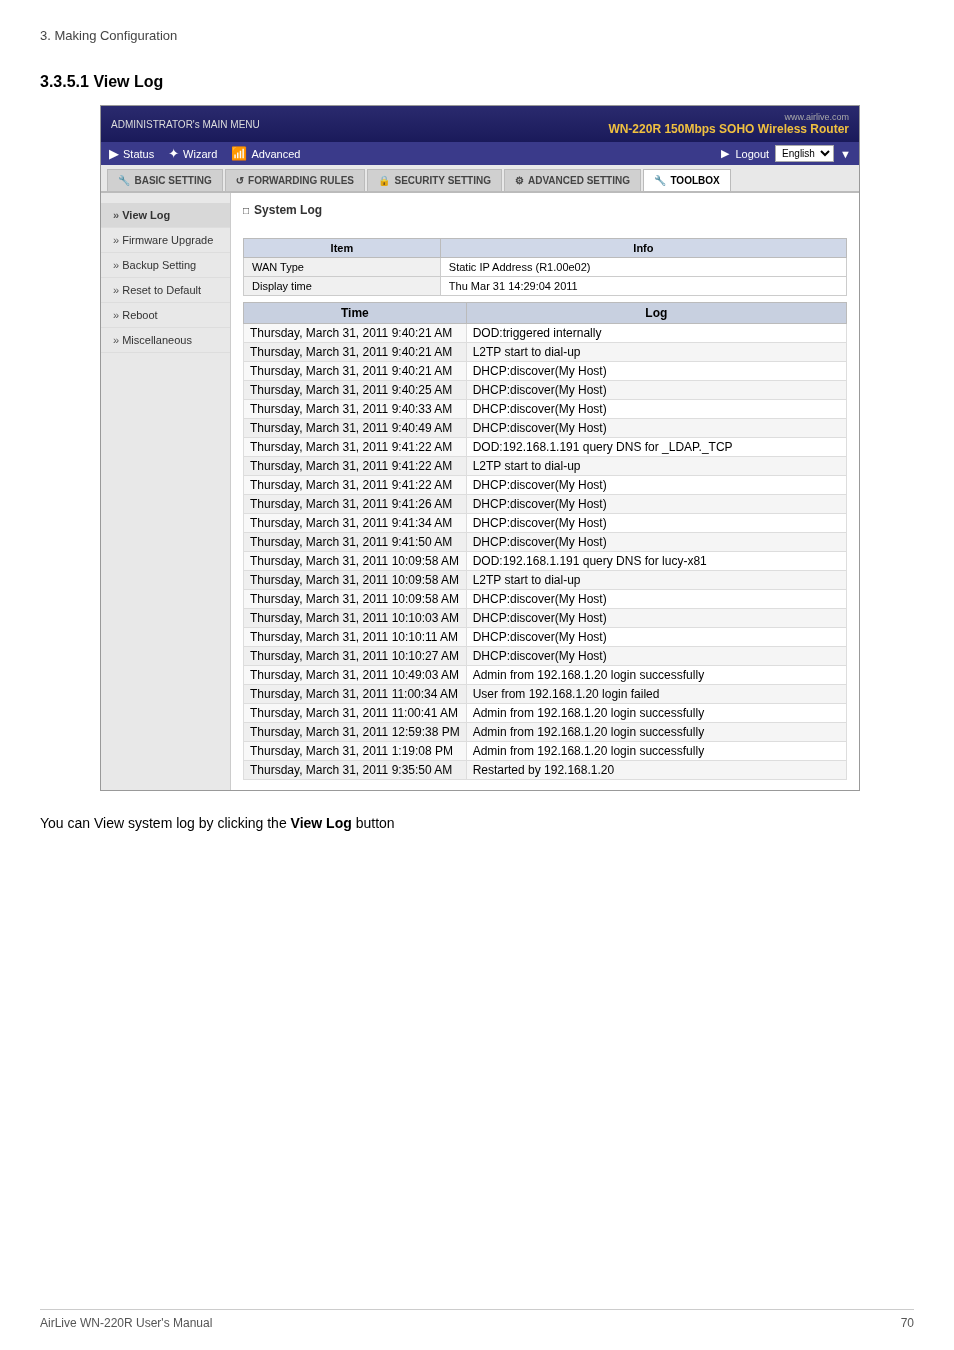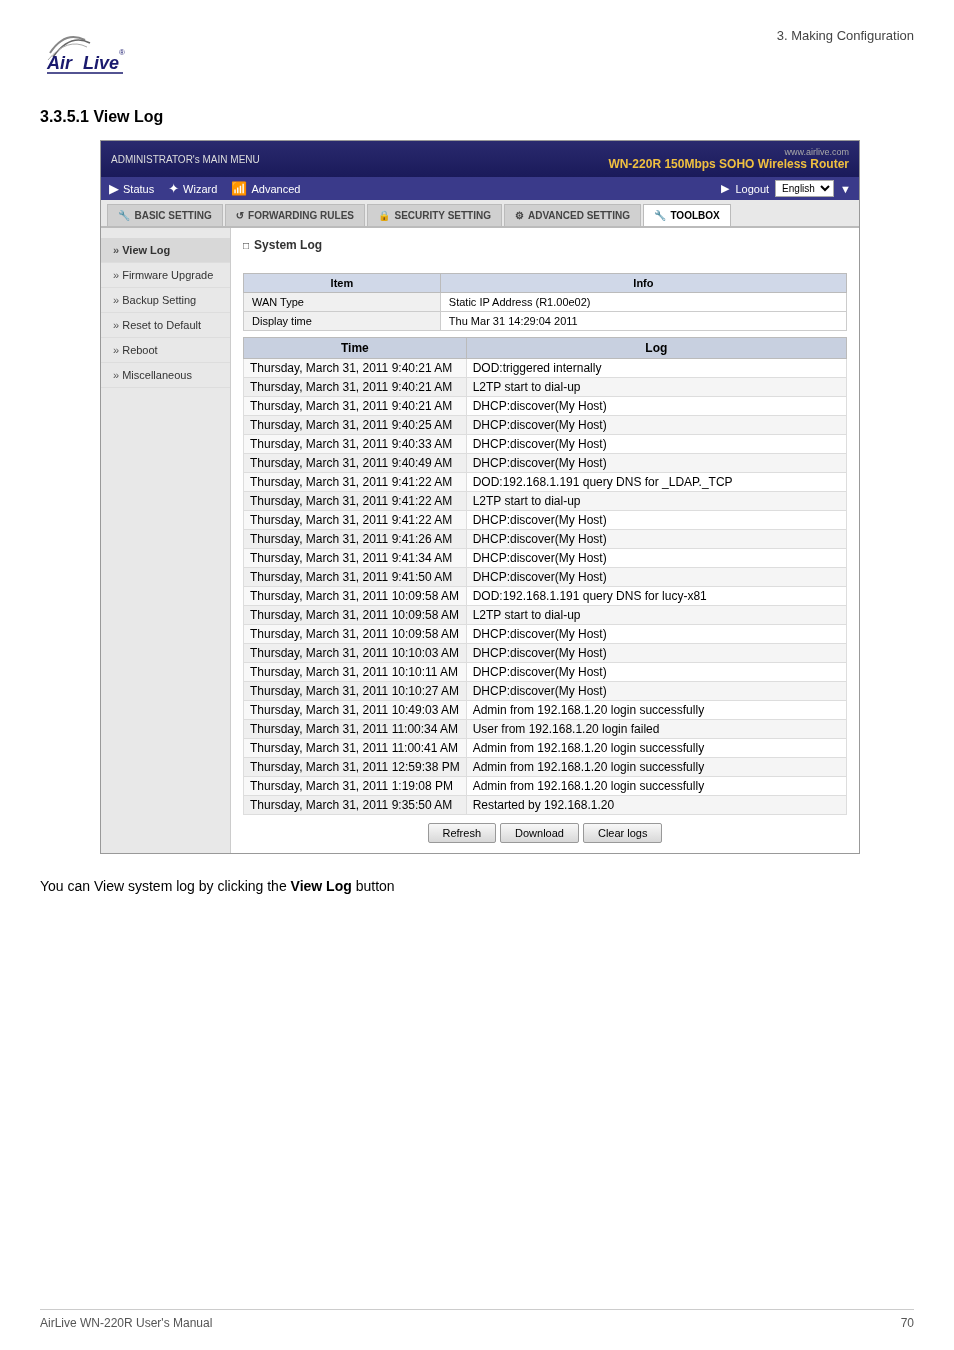--- a/index.html
+++ b/index.html
@@ -272,37 +272,20 @@
       font-size: 12px;
       color: #555;
       border-top: 1px solid #ccc;
       padding-top: 6px;
     }
   </style>
 </head>
 <body>
 
 <div class="page-header">
-  <div>
-    
-    <svg class="logo-svg" viewBox="0 0 130 55">
-      <g transform="translate(5,5)">
-
-        <path d="M5,28 Q20,5 40,15" stroke="#888" stroke-width="2" fill="none"></path>
-        <path d="M8,32 Q25,8 45,18" stroke="#666" stroke-width="1.5" fill="none"></path>
-        <path d="M3,35 Q22,12 42,22" stroke="#aaa" stroke-width="1" fill="none"></path>
-
-        <text x="2" y="44" font-size="18" font-style="italic" font-weight="bold" fill="#1a1a6e" font-family="Arial">Air</text>
-        <text x="38" y="44" font-size="18" font-style="italic" font-weight="bold" fill="#1a1a6e" font-family="Arial">Live</text>
-        <text x="74" y="30" font-size="8" fill="#1a1a6e" font-family="Arial">®</text>
-
-        <line x1="2" y1="48" x2="78" y2="48" stroke="#1a1a6e" stroke-width="1.5"></line>
-      </g>
-    </svg>
-  </div>
   <div class="page-label">3.  Making  Configuration</div>
 </div>
 
 <div class="section-title">3.3.5.1  View Log</div>
 
 <div class="router-ui">
 
   <div class="router-header">
     <div style="display:flex;align-items:center;gap:10px;">
       <span style="font-size:10px;color:#ddd;">ADMINISTRATOR's MAIN MENU</span>
@@ -492,25 +475,20 @@
               <td class="time-col">Thursday, March 31, 2011 1:19:08 PM</td>
               <td>Admin from 192.168.1.20 login successfully</td>
             </tr>
             <tr>
               <td class="time-col">Thursday, March 31, 2011 9:35:50 AM</td>
               <td>Restarted by 192.168.1.20</td>
             </tr>
           </tbody>
       </table>
 
-      <div class="button-row">
-        <button class="ui-btn">Refresh</button>
-        <button class="ui-btn">Download</button>
-        <button class="ui-btn">Clear logs</button>
-      </div>
     </div>
 
   </div>
 </div>
 
 <div class="bottom-text">
   <span>You can View system log by clicking the </span><strong>View Log</strong><span> button</span>
 </div>
 
 <div class="page-footer">

